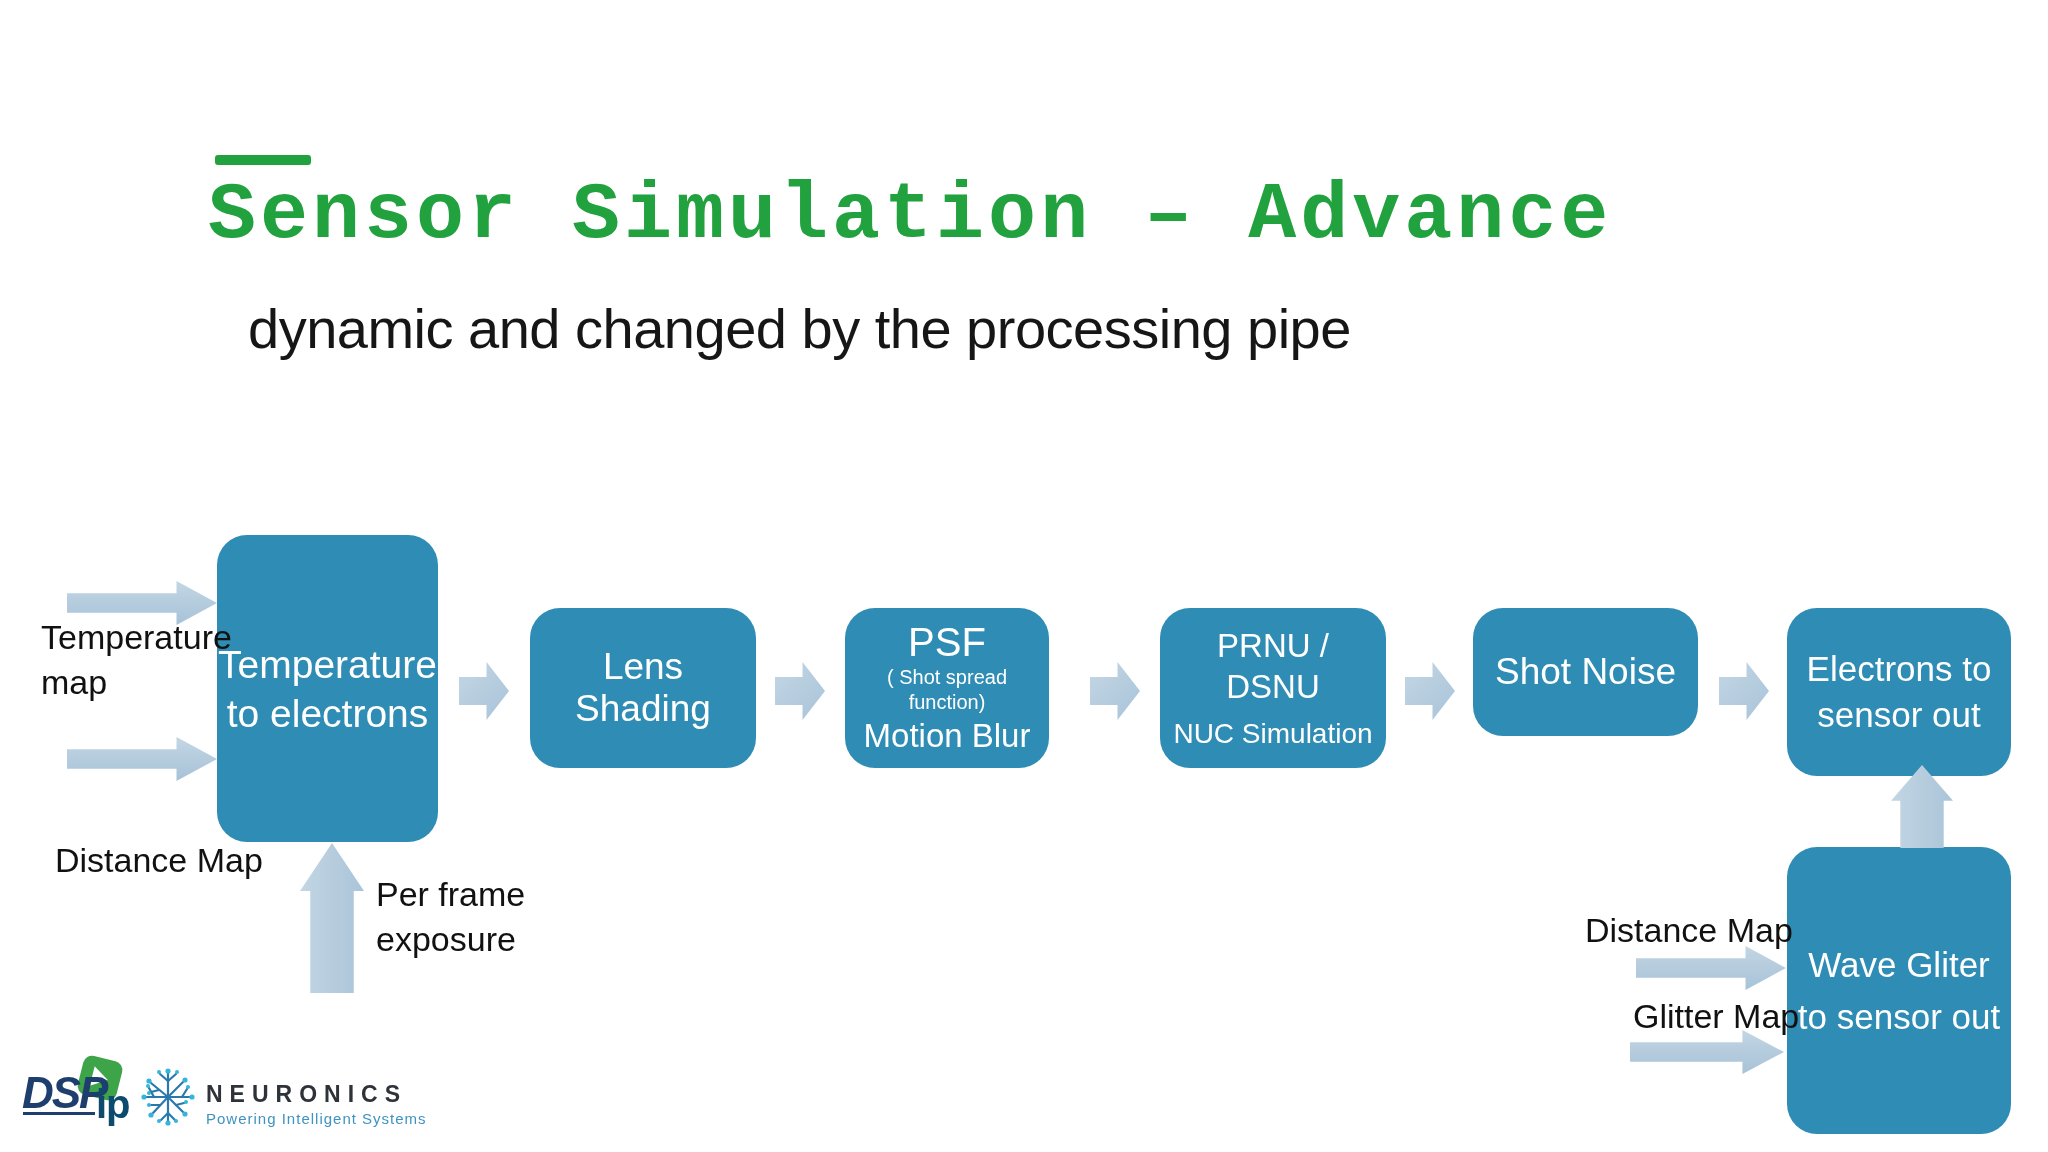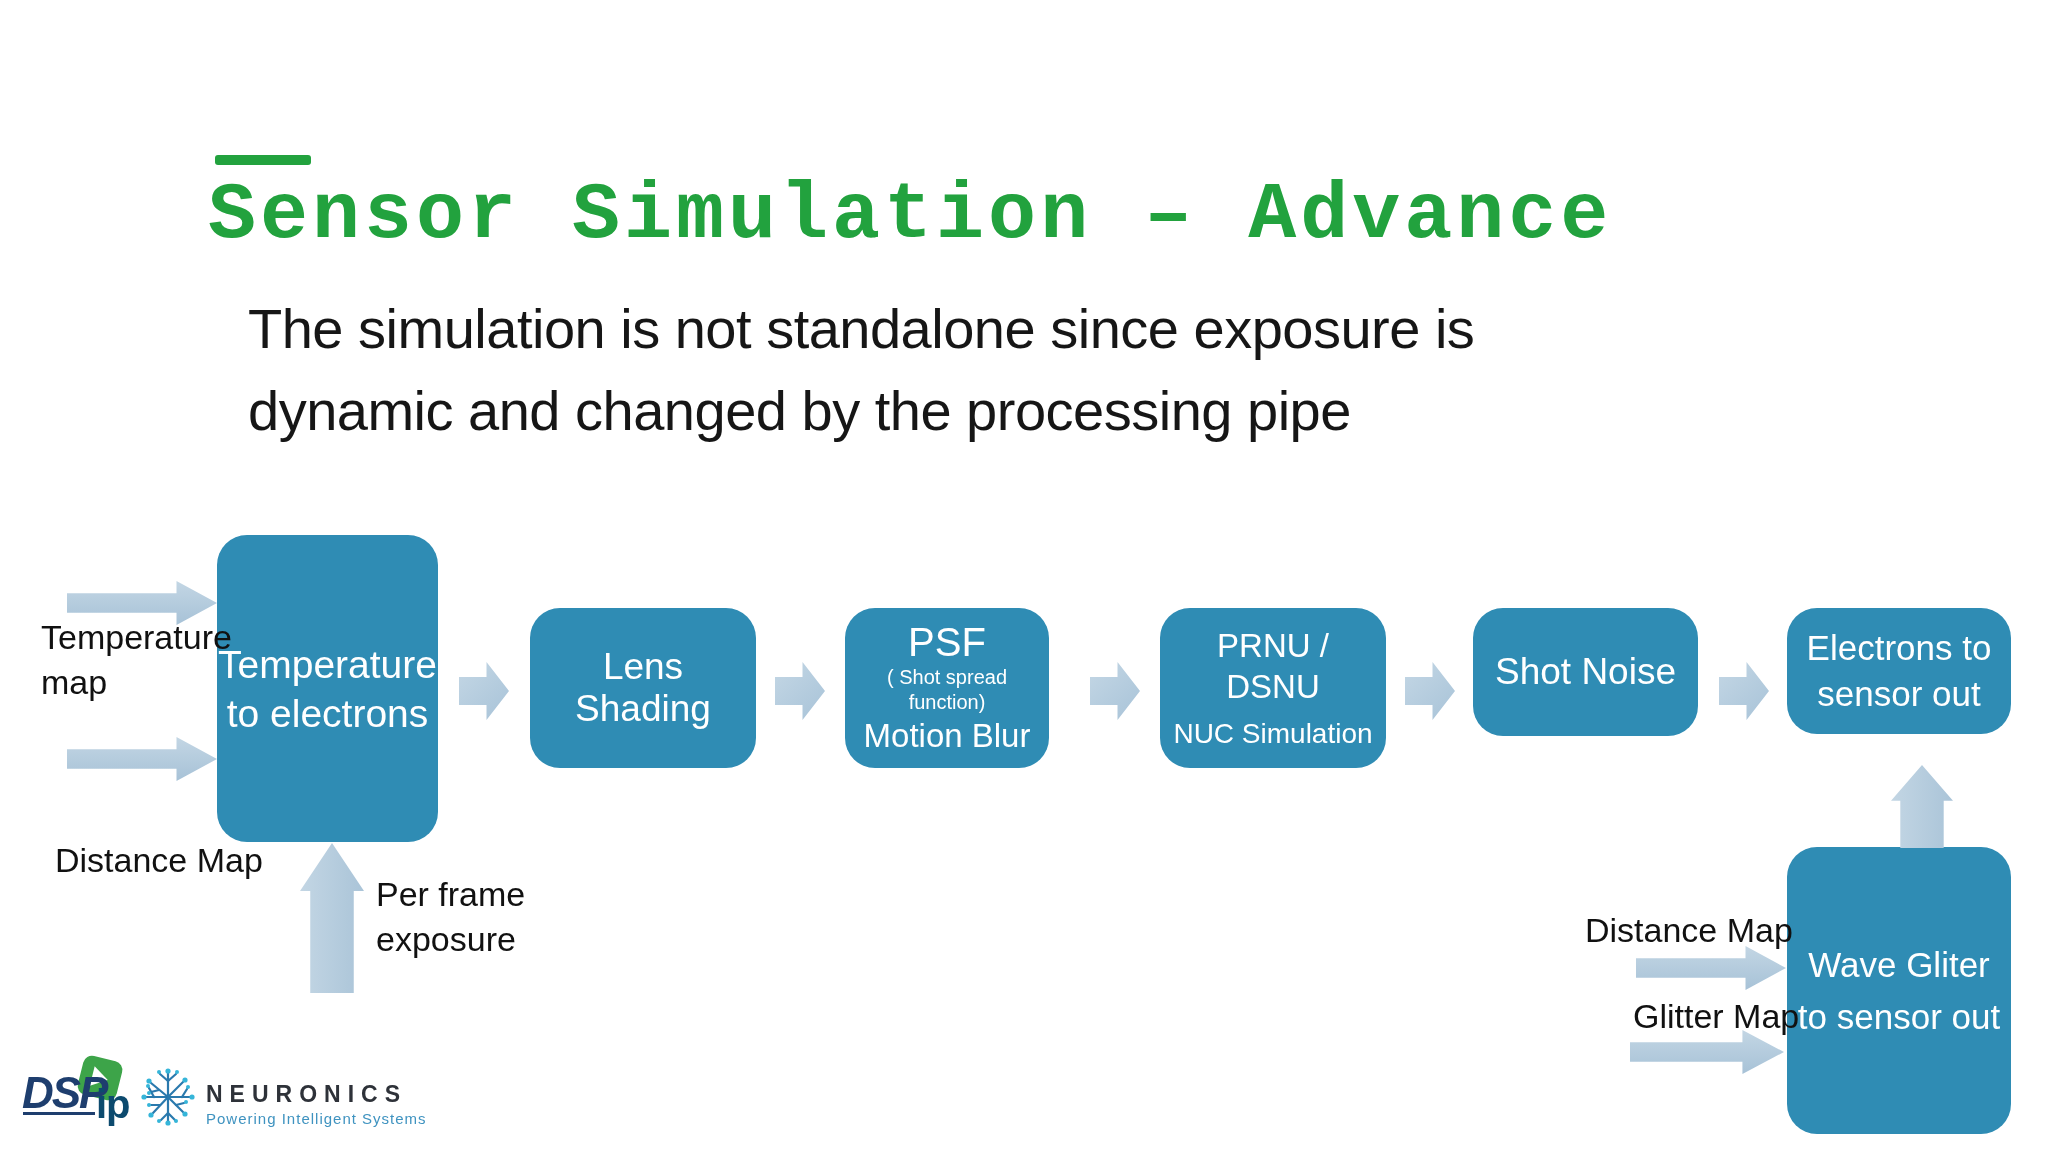--- a/index.html
+++ b/index.html
@@ -27,21 +27,21 @@
   .box{
     position:absolute;background:#2F8CB4;border-radius:30px;color:#ffffff;
     display:flex;flex-direction:column;align-items:center;justify-content:center;
     text-align:center;box-sizing:border-box;padding:6px 8px;
   }
   #box-temp{left:217px;top:535px;width:221px;height:307px;font-size:39px;line-height:49px;}
   #box-lens{left:530px;top:608px;width:226px;height:160px;font-size:37px;}
   #box-psf{left:845px;top:608px;width:204px;height:160px;}
   #box-prnu{left:1160px;top:608px;width:226px;height:160px;}
   #box-shot{left:1473px;top:608px;width:225px;height:128px;font-size:37px;}
-  #box-electrons{left:1787px;top:608px;width:224px;height:126px;font-size:35px;line-height:46px;}
+  #box-electrons{left:1787px;top:608px;width:224px;height:168px;font-size:35px;line-height:46px;}
   #box-wave{left:1787px;top:847px;width:224px;height:287px;font-size:35px;line-height:52px;}
   .psf-title{font-size:40px;line-height:46px;}
   .psf-sub{font-size:20px;line-height:25px;}
   .psf-line3{font-size:33px;line-height:42px;}
   .prnu-line{font-size:33px;line-height:41px;}
   .prnu-sub{font-size:28px;line-height:34px;margin-top:10px;}
   
   .flow-arrow{
     position:absolute;top:662px;width:50px;height:58px;
     background:linear-gradient(135deg,#c4d7e5 0%,#a8c3d8 100%);
@@ -102,21 +102,20 @@
   }
 </style>
 </head>
 <body>
 
 <div class="slide">
 
   <div class="title-dash"></div>
   <h1 class="slide-title">Sensor Simulation – Advance</h1>
   <div class="slide-subtitle">
-    <div>The simulation is not standalone since exposure is</div>
     <div>dynamic and changed by the processing pipe</div>
   </div>
 
   <div class="box" id="box-temp">
     <span>Temperature to electrons</span>
   </div>
 
   <div class="box" id="box-lens">
     <span>Lens Shading</span>
   </div>

